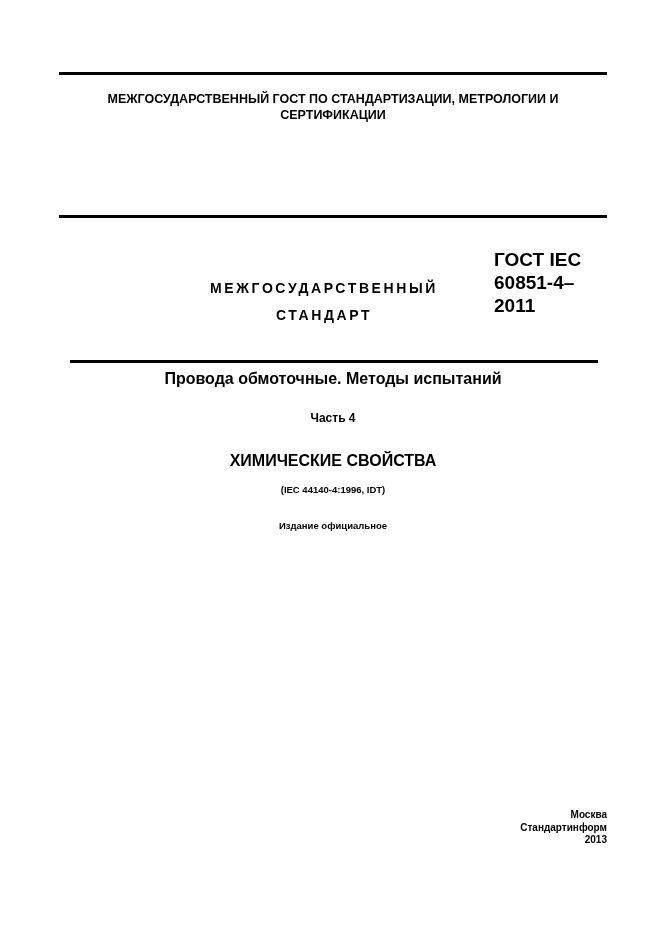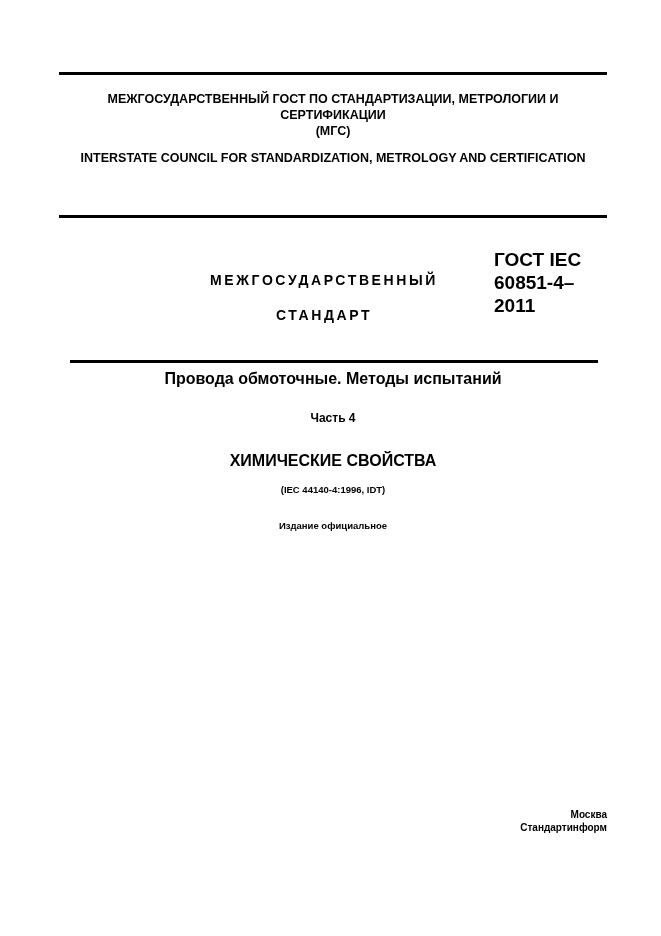--- a/index.html
+++ b/index.html
@@ -39,21 +39,21 @@
     }
     .std-type {
       position: absolute;
       left: 190px;
       width: 268px;
       text-align: center;
       font-weight: bold;
       font-size: 14px;
       letter-spacing: 2.6px;
     }
-    .std-type-1 { top: 272px; }
+    .std-type-1 { top: 280px; }
     .std-type-2 { top: 307px; }
     .gost-code {
       position: absolute;
       left: 494px;
       top: 248px;
       font-weight: bold;
       font-size: 19px;
       line-height: 23px;
     }
     .title-block {
@@ -83,38 +83,37 @@
 </head>
 <body>
 
 <div class="rule" style="left:59px; top:72px; width:548px;"></div>
 <div class="rule" style="left:59px; top:215px; width:548px;"></div>
 <div class="rule" style="left:70px; top:360px; width:528px;"></div>
 
 <div class="center-block council-ru">
   <span class="line">МЕЖГОСУДАРСТВЕННЫЙ ГОСТ ПО СТАНДАРТИЗАЦИИ, МЕТРОЛОГИИ И</span>
   <span class="line">СЕРТИФИКАЦИИ</span>
-  <span class="line">(МГС)</span>
 </div>
 
 <div class="center-block council-en">
-  <span class="line">INTERSTATE COUNCIL FOR STANDARDIZATION, METROLOGY AND CERTIFICATION</span>
 </div>
 
 <div class="std-type std-type-1">МЕЖГОСУДАРСТВЕННЫЙ</div>
 <div class="std-type std-type-2">СТАНДАРТ</div>
 
 <div class="gost-code">
   <span class="line">ГОСТ IEC</span>
   <span class="line">60851-4–</span>
   <span class="line">2011</span>
 </div>
 
 <div class="title-block main-title">Провода обмоточные. Методы испытаний</div>
 <div class="title-block part">Часть 4</div>
 <div class="title-block subject">ХИМИЧЕСКИЕ СВОЙСТВА</div>
 <div class="title-block ref">(IEC 44140-4:1996, IDT)</div>
 <div class="title-block edition">Издание официальное</div>
 
 <div class="imprint">
   <span class="line">Москва</span>
   <span class="line">Стандартинформ</span>
+  <span class="line">2013</span>
 </div>
 
 </body></html>

